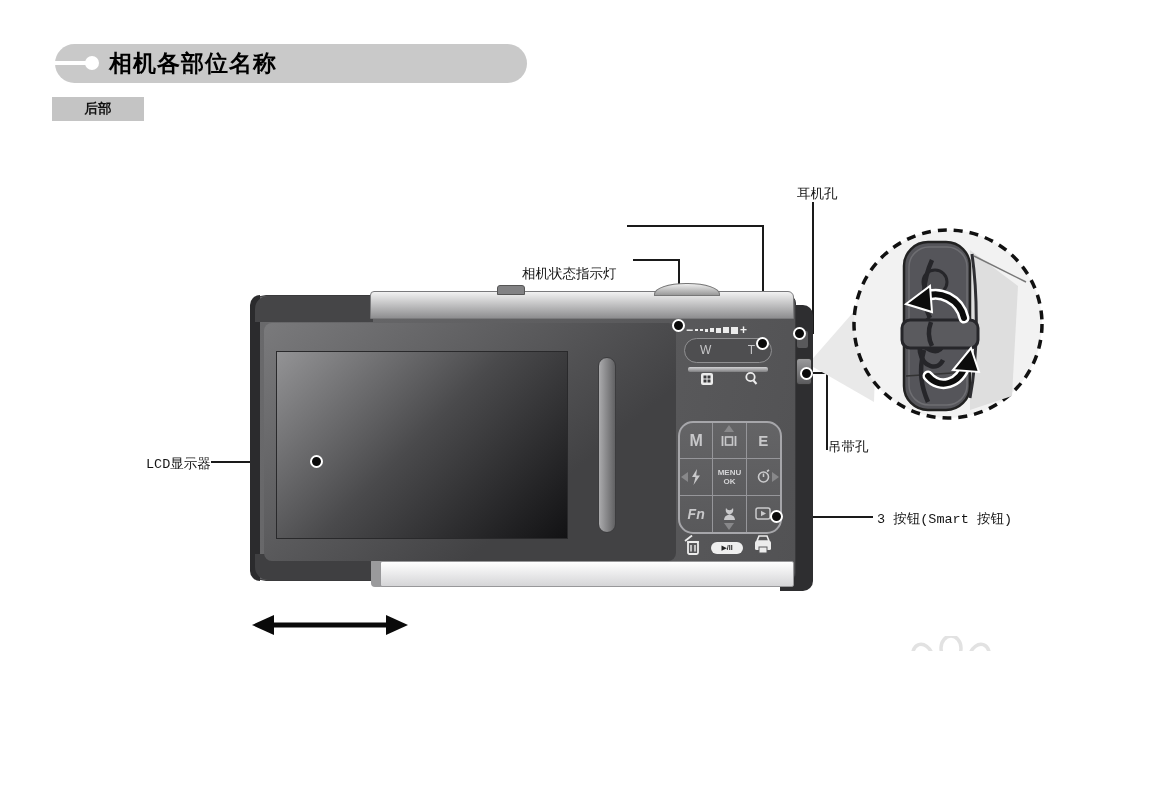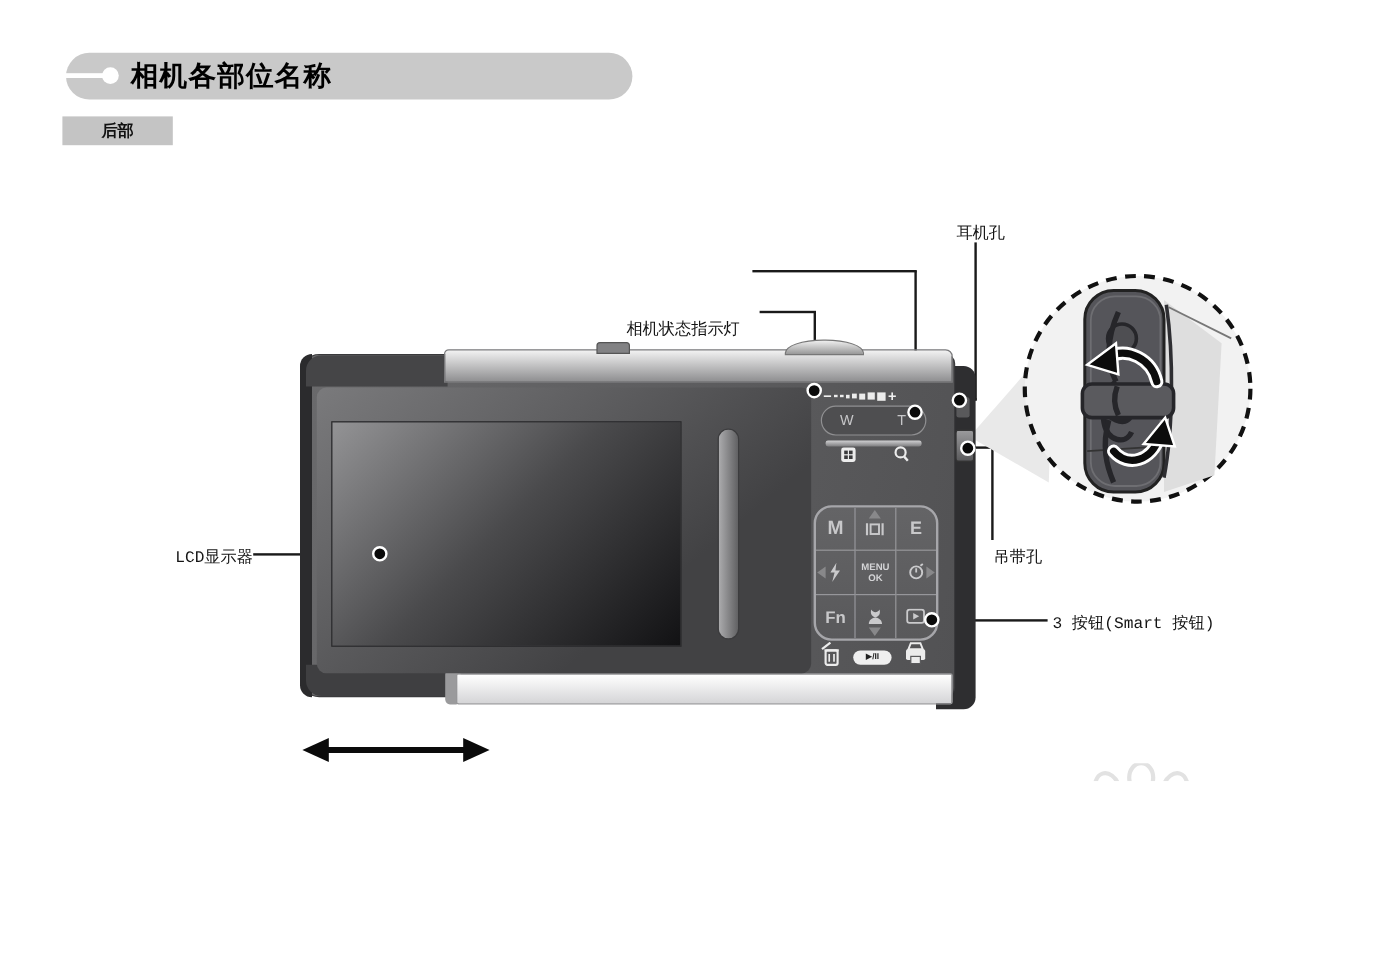--- a/index.html
+++ b/index.html
@@ -98,21 +98,21 @@
 
   <div class="abs header-pill">
     <span class="lead-line"></span>
     <span class="lead-dot"></span>
     <span class="title">相机各部位名称</span>
   </div>
   <div class="abs section-box">后部</div>
 
   <div class="abs callout" style="left:522px;top:253px;margin-top:12px;">相机状态指示灯</div>
   <div class="abs callout" style="left:797px;top:185px;">耳机孔</div>
-  <div class="abs callout" style="left:828px;top:455px;">吊带孔</div>
+  <div class="abs callout" style="left:828px;top:438px;">吊带孔</div>
   <div class="abs callout" style="left:877px;top:510px;">3 按钮(Smart 按钮)</div>
   <div class="abs callout" style="left:146px;top:455px;">LCD显示器</div>
 
   <div class="abs cline" style="left:627px;top:225px;width:137px;height:2px;"></div>
   <div class="abs cline" style="left:762px;top:226px;width:2px;height:114px;"></div>
   <div class="abs cline" style="left:633px;top:259px;width:47px;height:2px;"></div>
   <div class="abs cline" style="left:678px;top:260px;width:2px;height:61px;"></div>
   <div class="abs cline" style="left:812px;top:202px;width:2px;height:131px;"></div>
   <div class="abs cline" style="left:801px;top:332px;width:13px;height:2px;"></div>
   <div class="abs cline" style="left:809px;top:372px;width:19px;height:2px;"></div>
@@ -200,21 +200,21 @@
       </div>
       <div class="cell">
         <span class="tri tri-right"></span>
         <svg width="15" height="15">
           <circle cx="7.5" cy="8" r="5" fill="none" stroke="#cacacc" stroke-width="1.6"></circle>
           <line x1="7.5" y1="8" x2="7.5" y2="4.5" stroke="#cacacc" stroke-width="1.5"></line>
           <line x1="11" y1="2.5" x2="13" y2="1" stroke="#cacacc" stroke-width="1.6"></line>
         </svg>
       </div>
       <div class="cell">
-          <span class="klabel" style="font-size:14px;">Fn</span>
+          <span class="klabel" style="font-size:14px;font-style:italic;">Fn</span>
         </div>
       <div class="cell">
         <span class="tri tri-down"></span>
         <svg width="15" height="14">
           <path d="M4,1 C6,4 9,4 11,1 C12,5 10,7 7.5,7.5 C5,7 3,5 4,1 Z" fill="#cacacc"></path>
           <path d="M7.5,7.5 C4,8 2,10 2,13 L13,13 C13,10 11,8 7.5,7.5 Z" fill="#cacacc"></path>
         </svg>
       </div>
       <div class="cell">
         <svg width="16" height="13">

